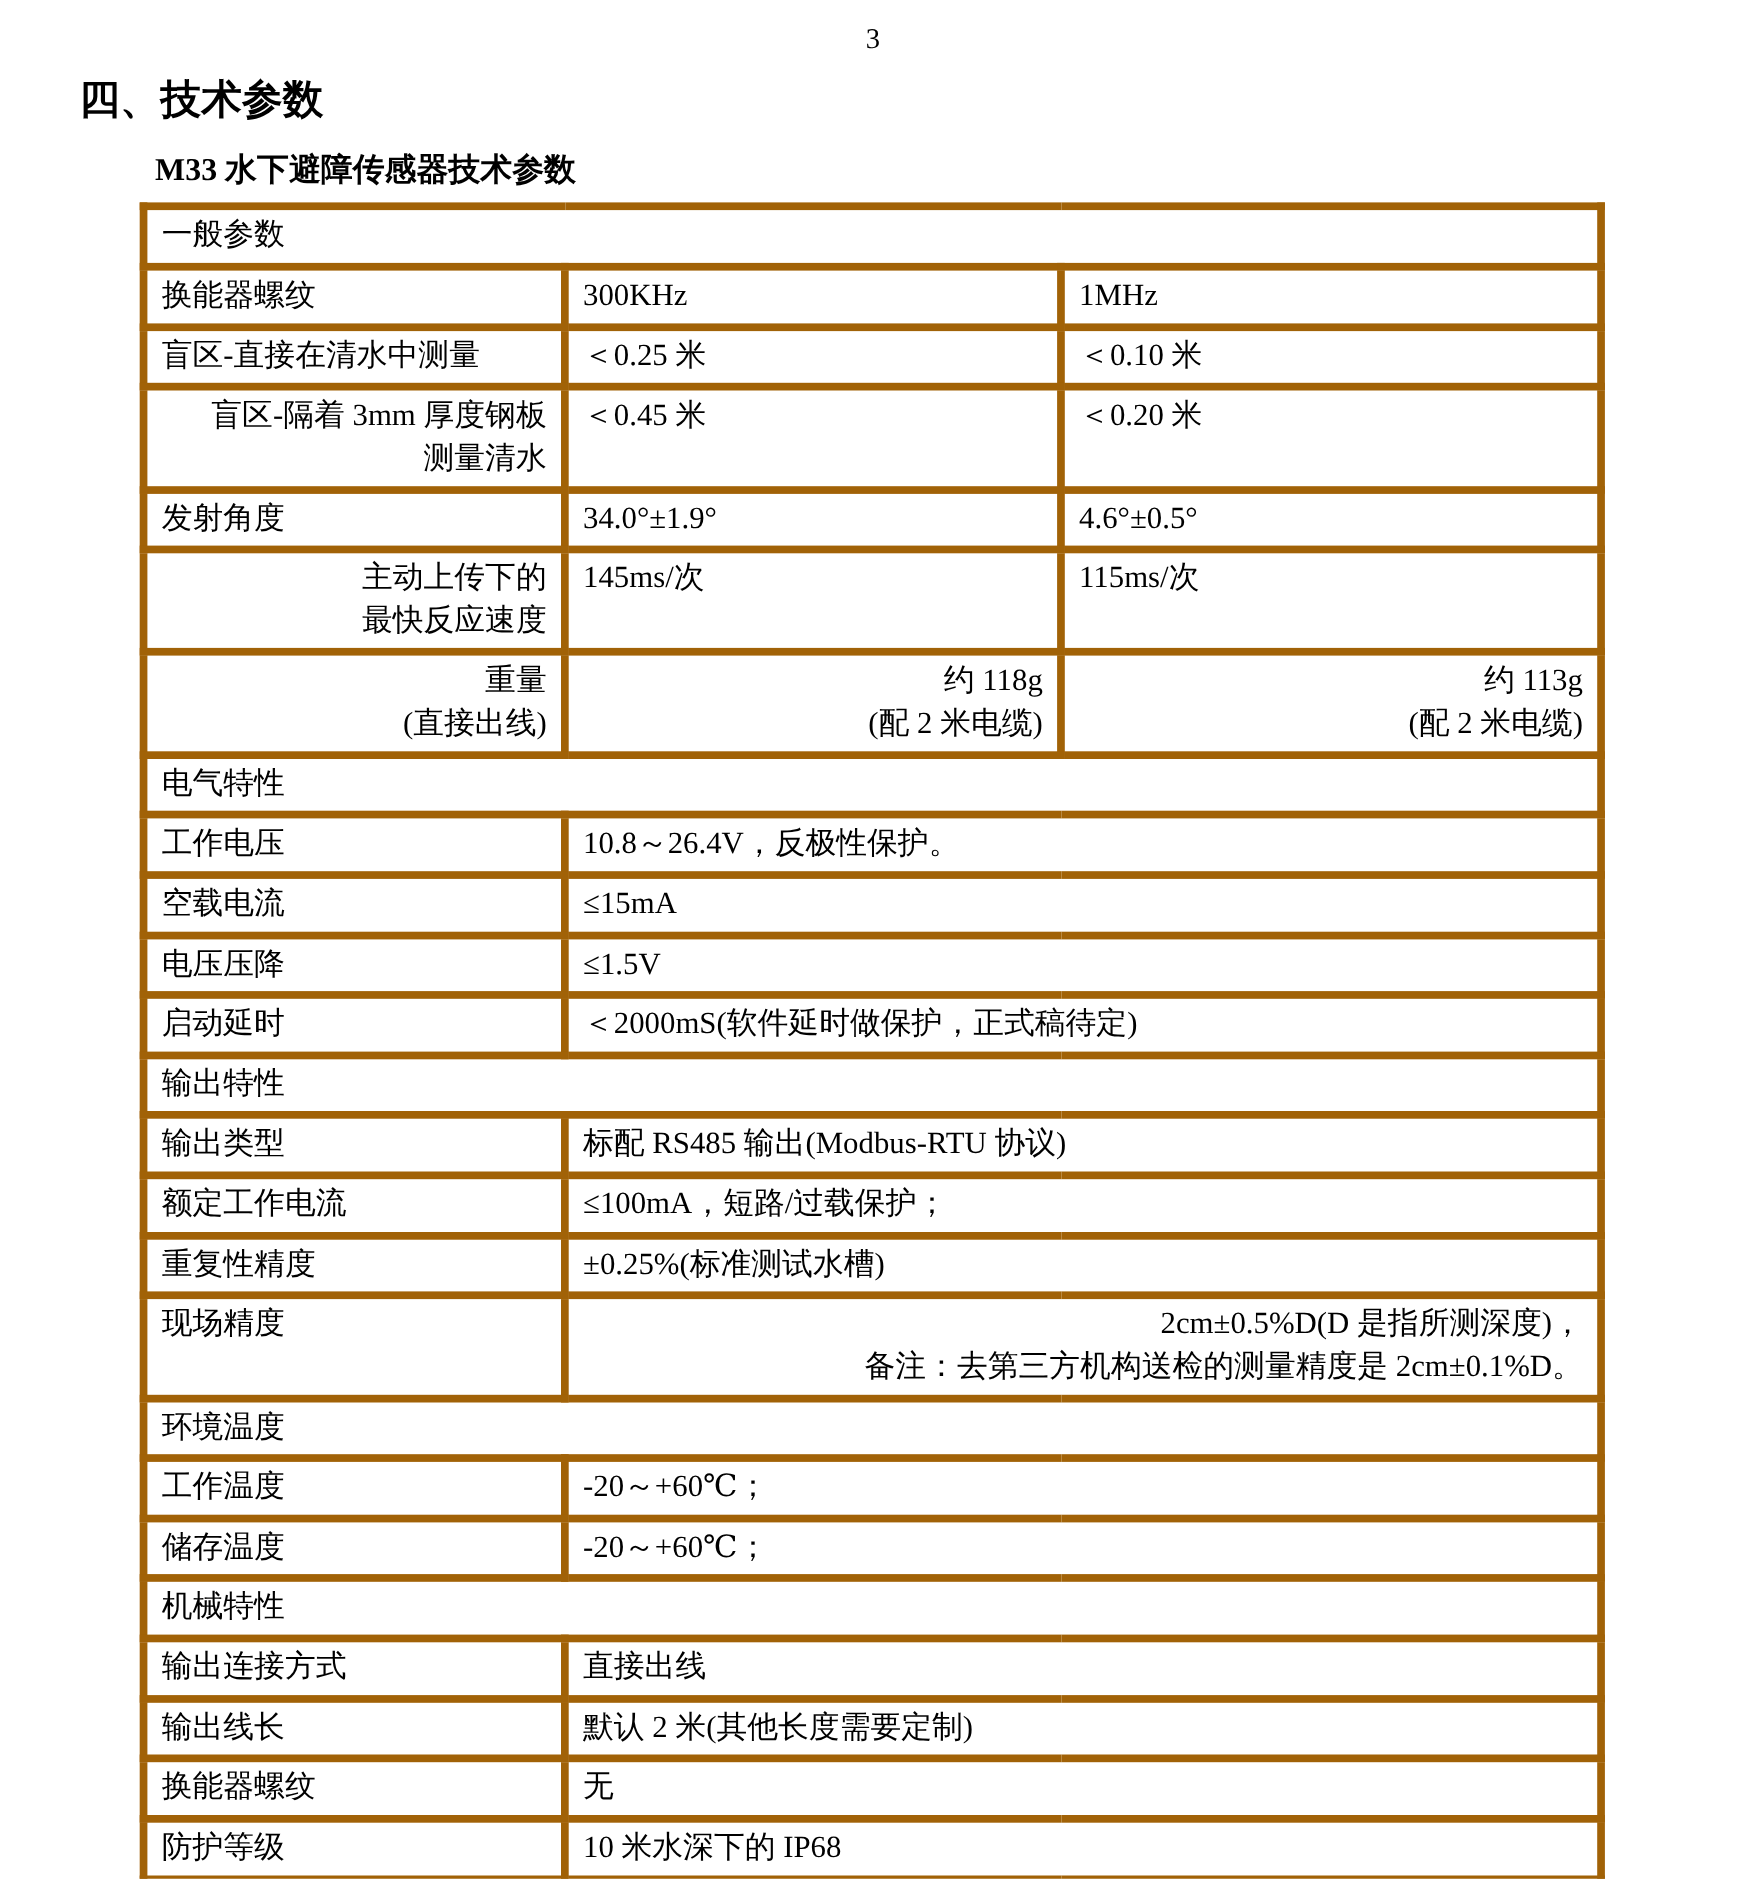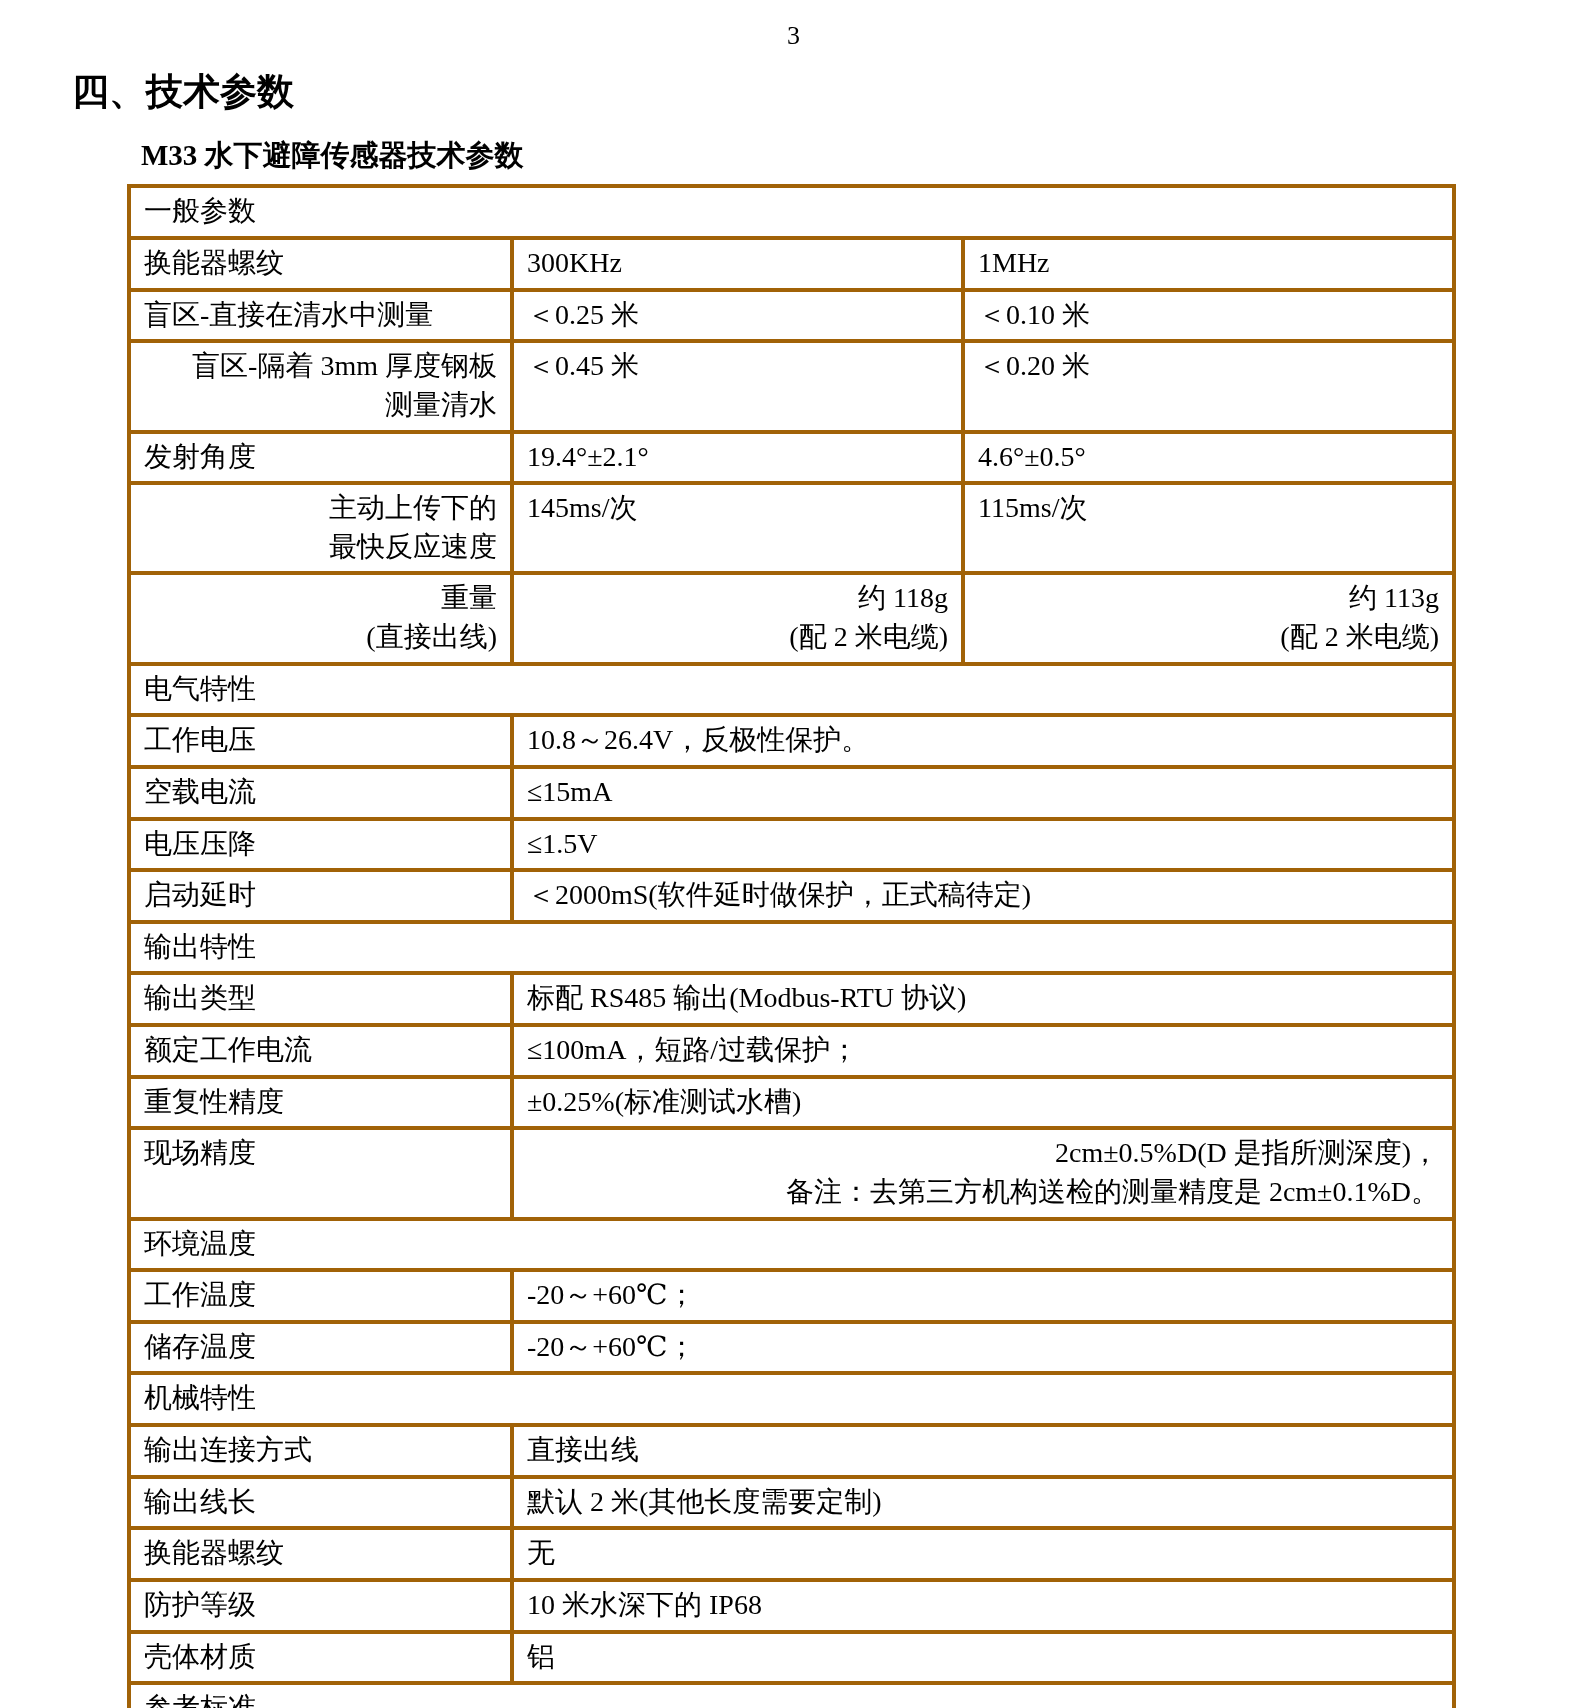--- a/index.html
+++ b/index.html
@@ -34,21 +34,21 @@
     line-height: 1.15;
   }
   table.spec-table {
     border-collapse: collapse;
     table-layout: fixed;
     margin-left: 127px;
     width: 1325px;
     background: #ffffff;
   }
   table.spec-table td {
-    border: 4px solid #a16207;
+    border: 7px solid #a16207;
     font-size: 28px;
     line-height: 1.38;
     padding: 4px 13px 5px 13px;
     vertical-align: top;
     word-break: break-all;
     overflow: hidden;
   }
   td.section-cell {
     padding-top: 7px;
     padding-bottom: 8px;
@@ -87,21 +87,21 @@
     <tr>
       <td>
         <span class="cell-line">盲区-隔着 3mm 厚度钢板</span>
         <span class="cell-line">测量清水</span>
       </td>
       <td>＜0.45 米</td>
       <td>＜0.20 米</td>
     </tr>
     <tr>
       <td>发射角度</td>
-      <td>19.4°±2.1°</td>
+      <td>34.0°±1.9°</td>
       <td>4.6°±0.5°</td>
     </tr>
     <tr>
       <td>
         <span class="cell-line">主动上传下的</span>
         <span class="cell-line">最快反应速度</span>
       </td>
       <td>145ms/次</td>
       <td>115ms/次</td>
     </tr>

